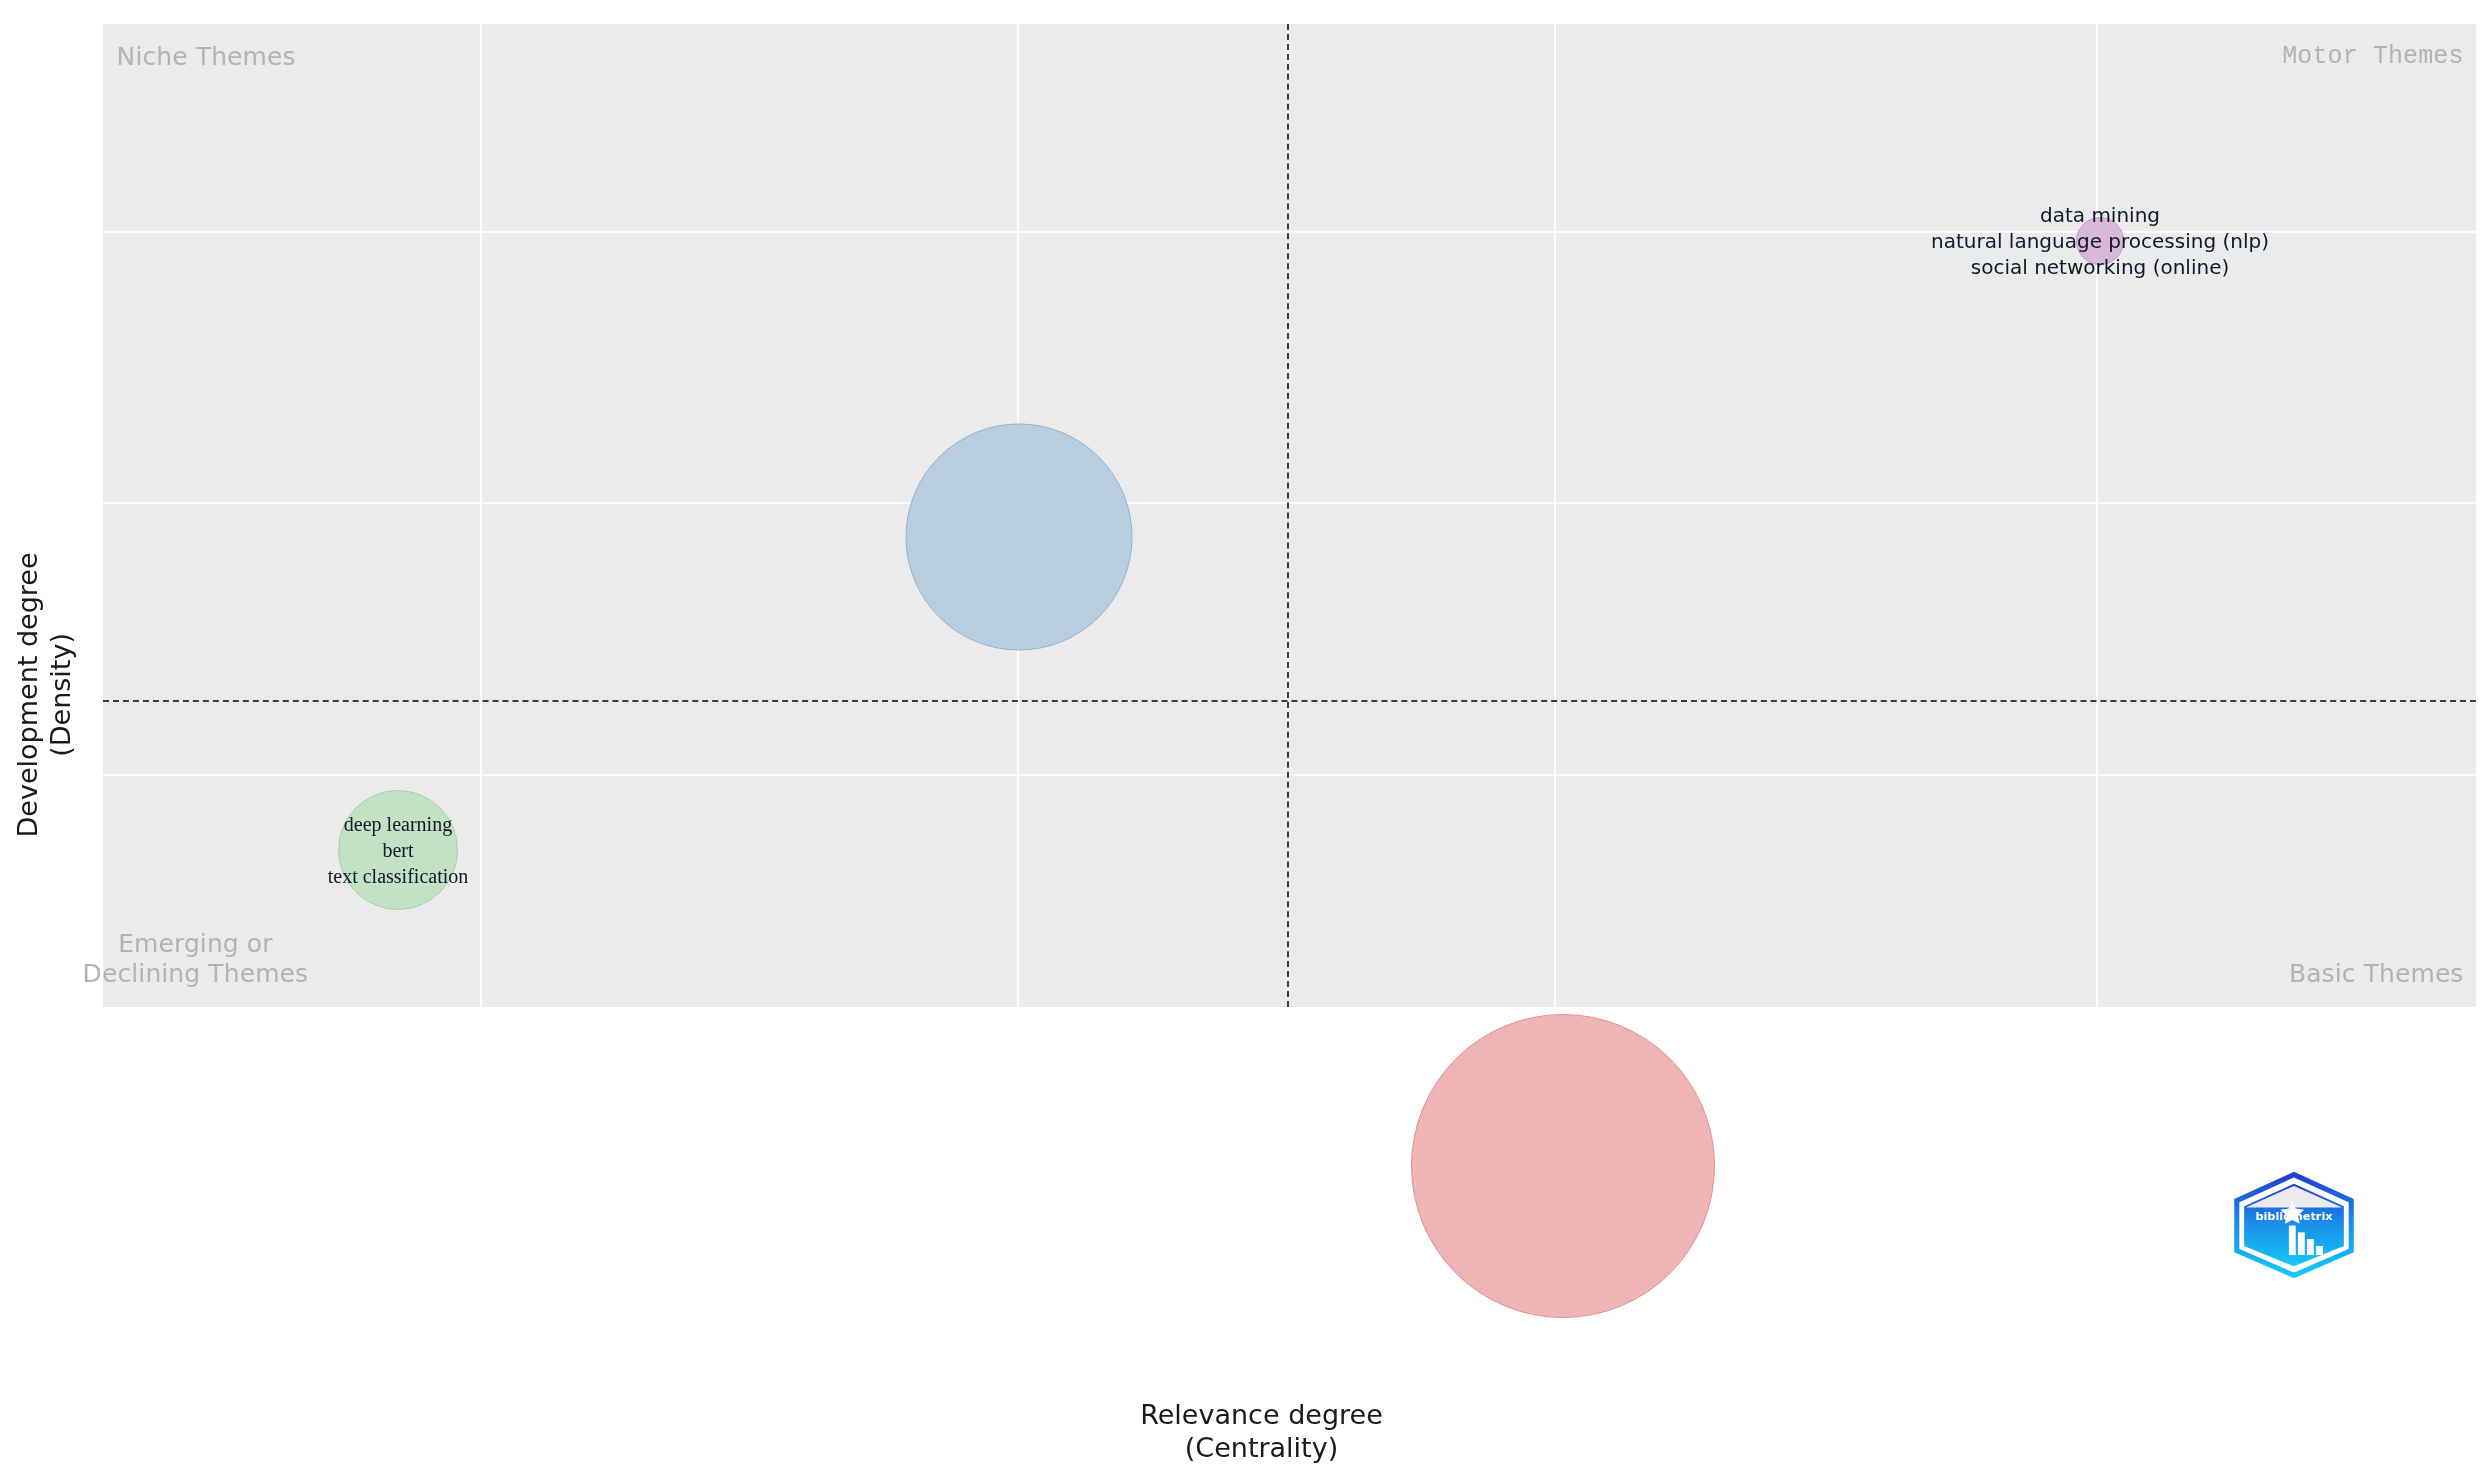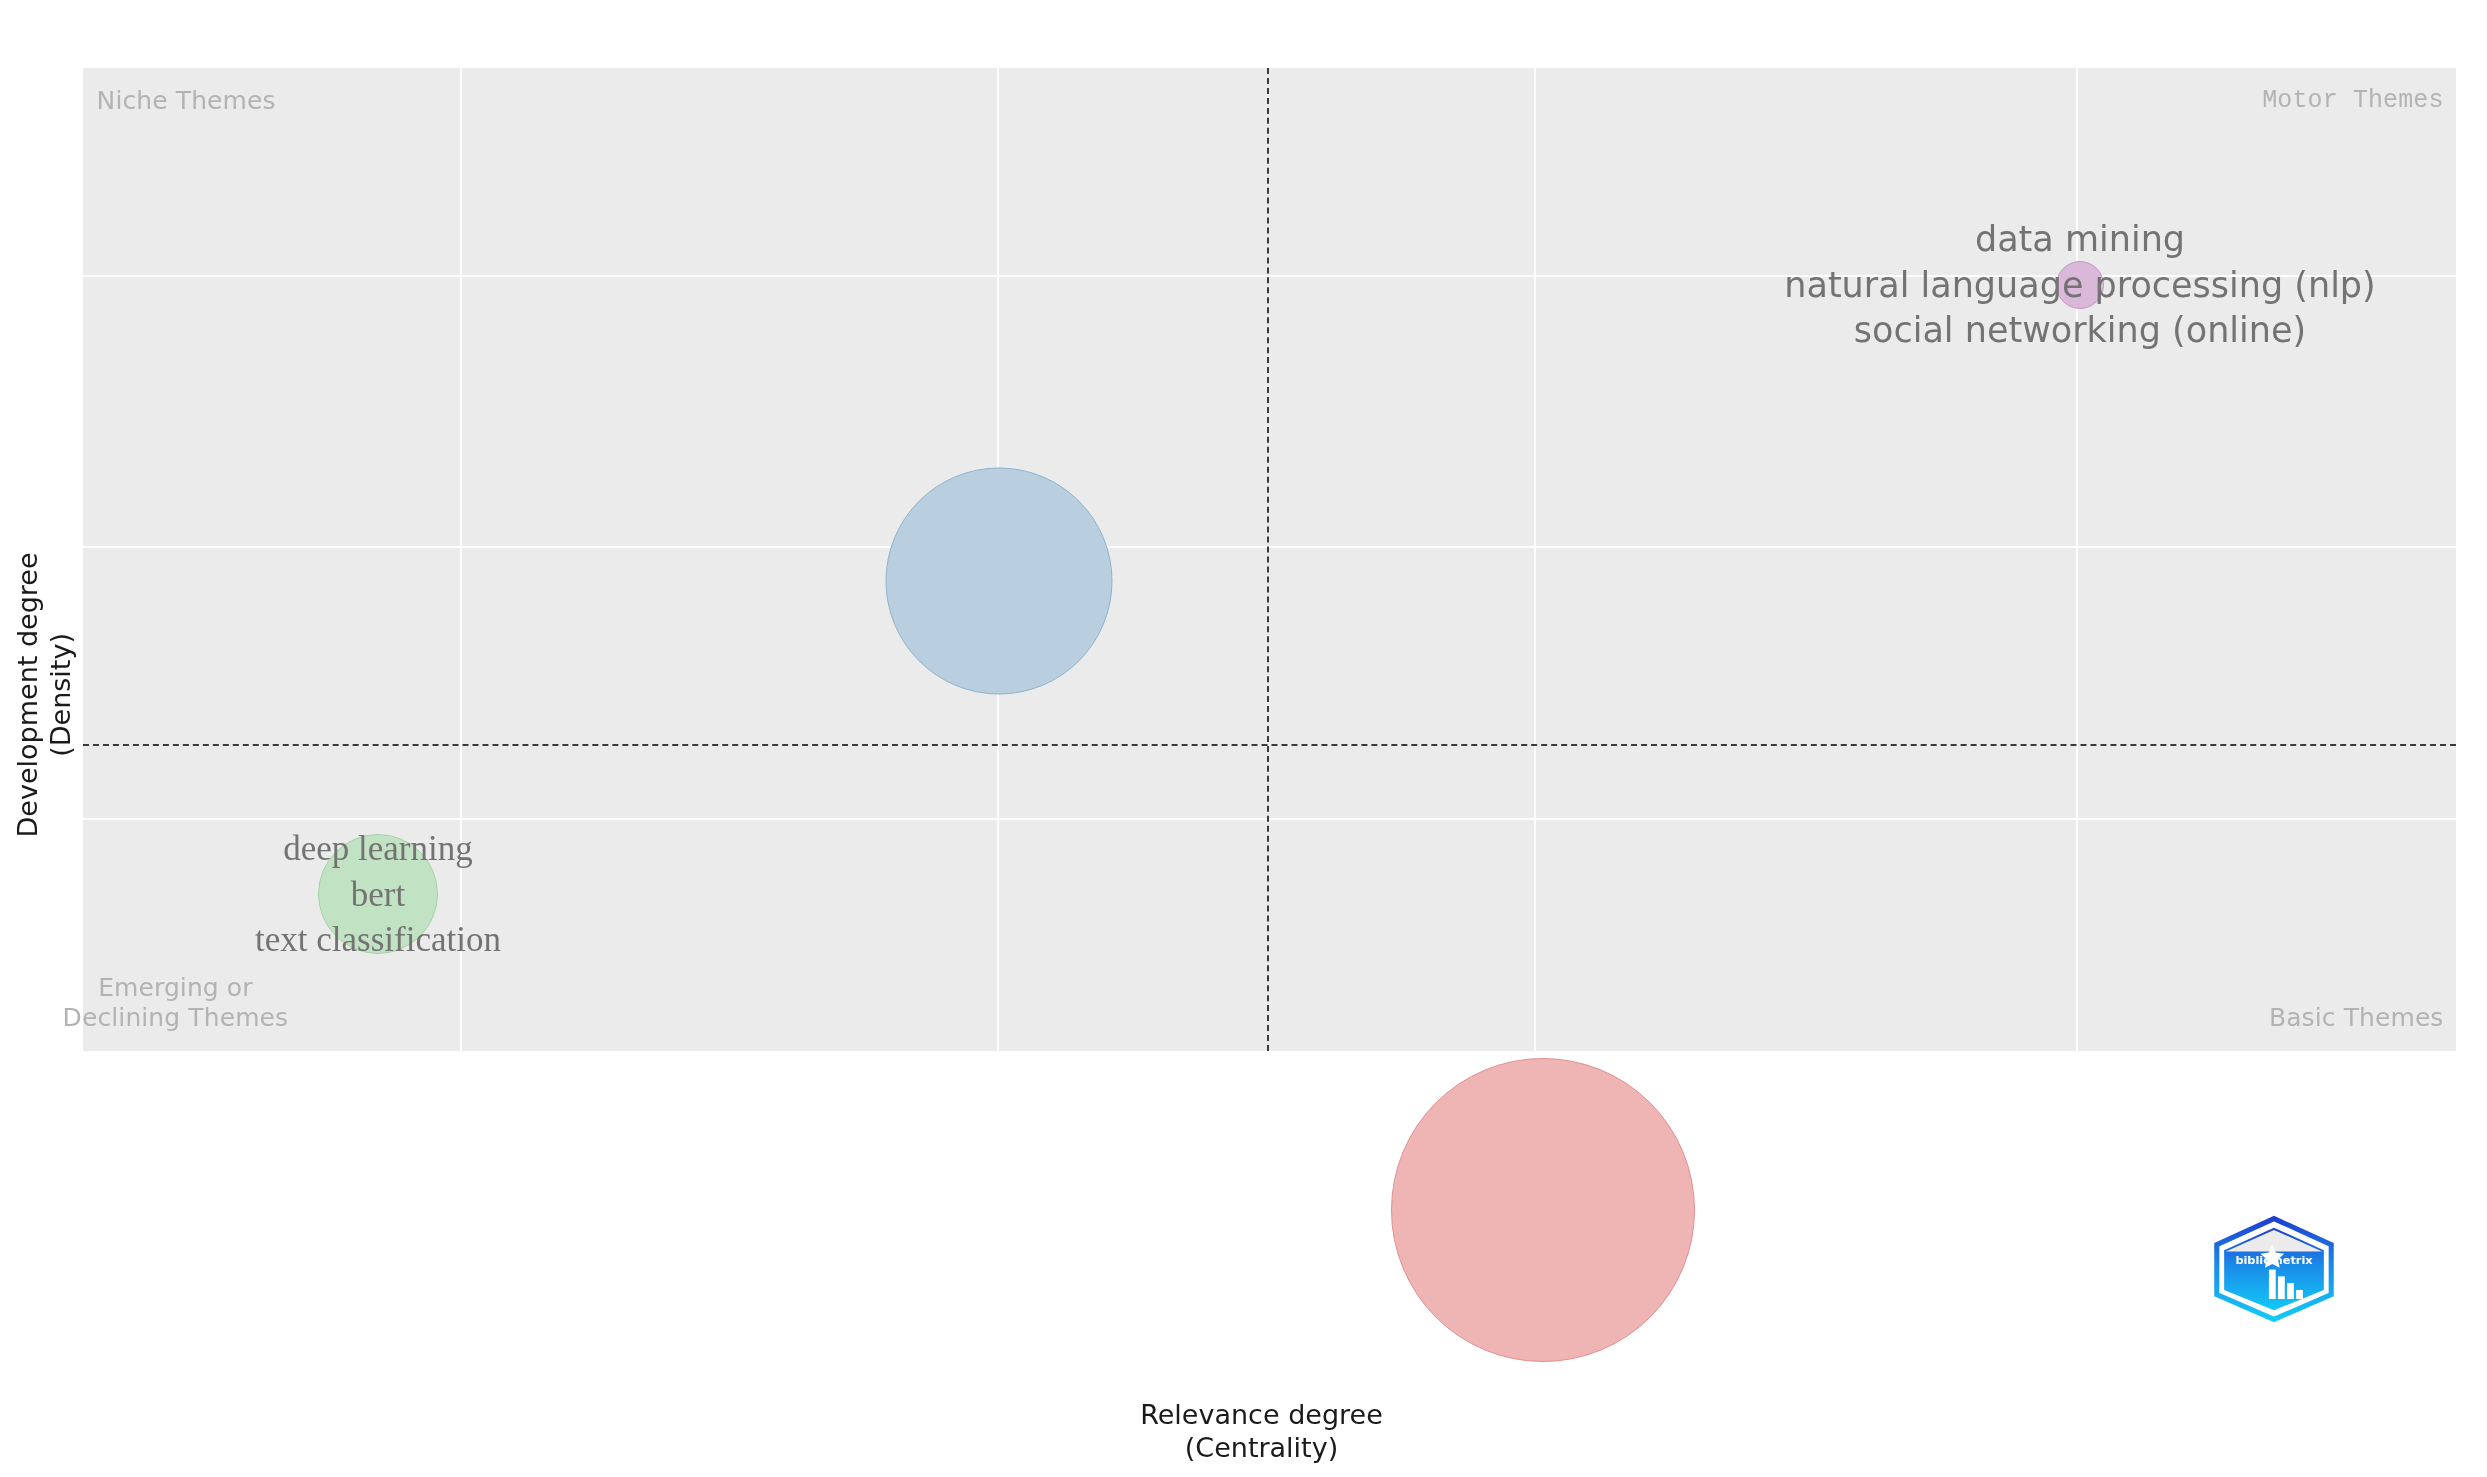--- a/index.html
+++ b/index.html
@@ -14,26 +14,25 @@
     position: relative;
     width: 2487px;
     height: 1478px;
     background: #ffffff;
     overflow: hidden;
   }
 
   
   #panel {
     position: absolute;
-    left: 83px;
+    left: 103px;
     top: 24px;
     width: 2373px;
     height: 983px;
     background: #ebebeb;
-    margin-top: 44px;
   }
 
   .gridline-v {
     position: absolute;
     top: 0;
     bottom: 0;
     width: 1.7px;
     background: #ffffff;
     opacity: 0.85;
   }
@@ -82,22 +81,22 @@
     border-radius: 50%;
     transform: translate(-50%, -50%);
     box-sizing: border-box;
   }
 
   
   .cluster-label {
     position: absolute;
     transform: translate(-50%, -50%);
     text-align: center;
-    color: #737373;
-    font-size: 35px;
+    color: #0f172a;
+    font-size: 20px;
     line-height: 1.30;
     white-space: nowrap;
     pointer-events: none;
   }
   .cluster-label .term { display: block; }
 
   
   .axis-title {
     position: absolute;
     color: #1a1a1a;

